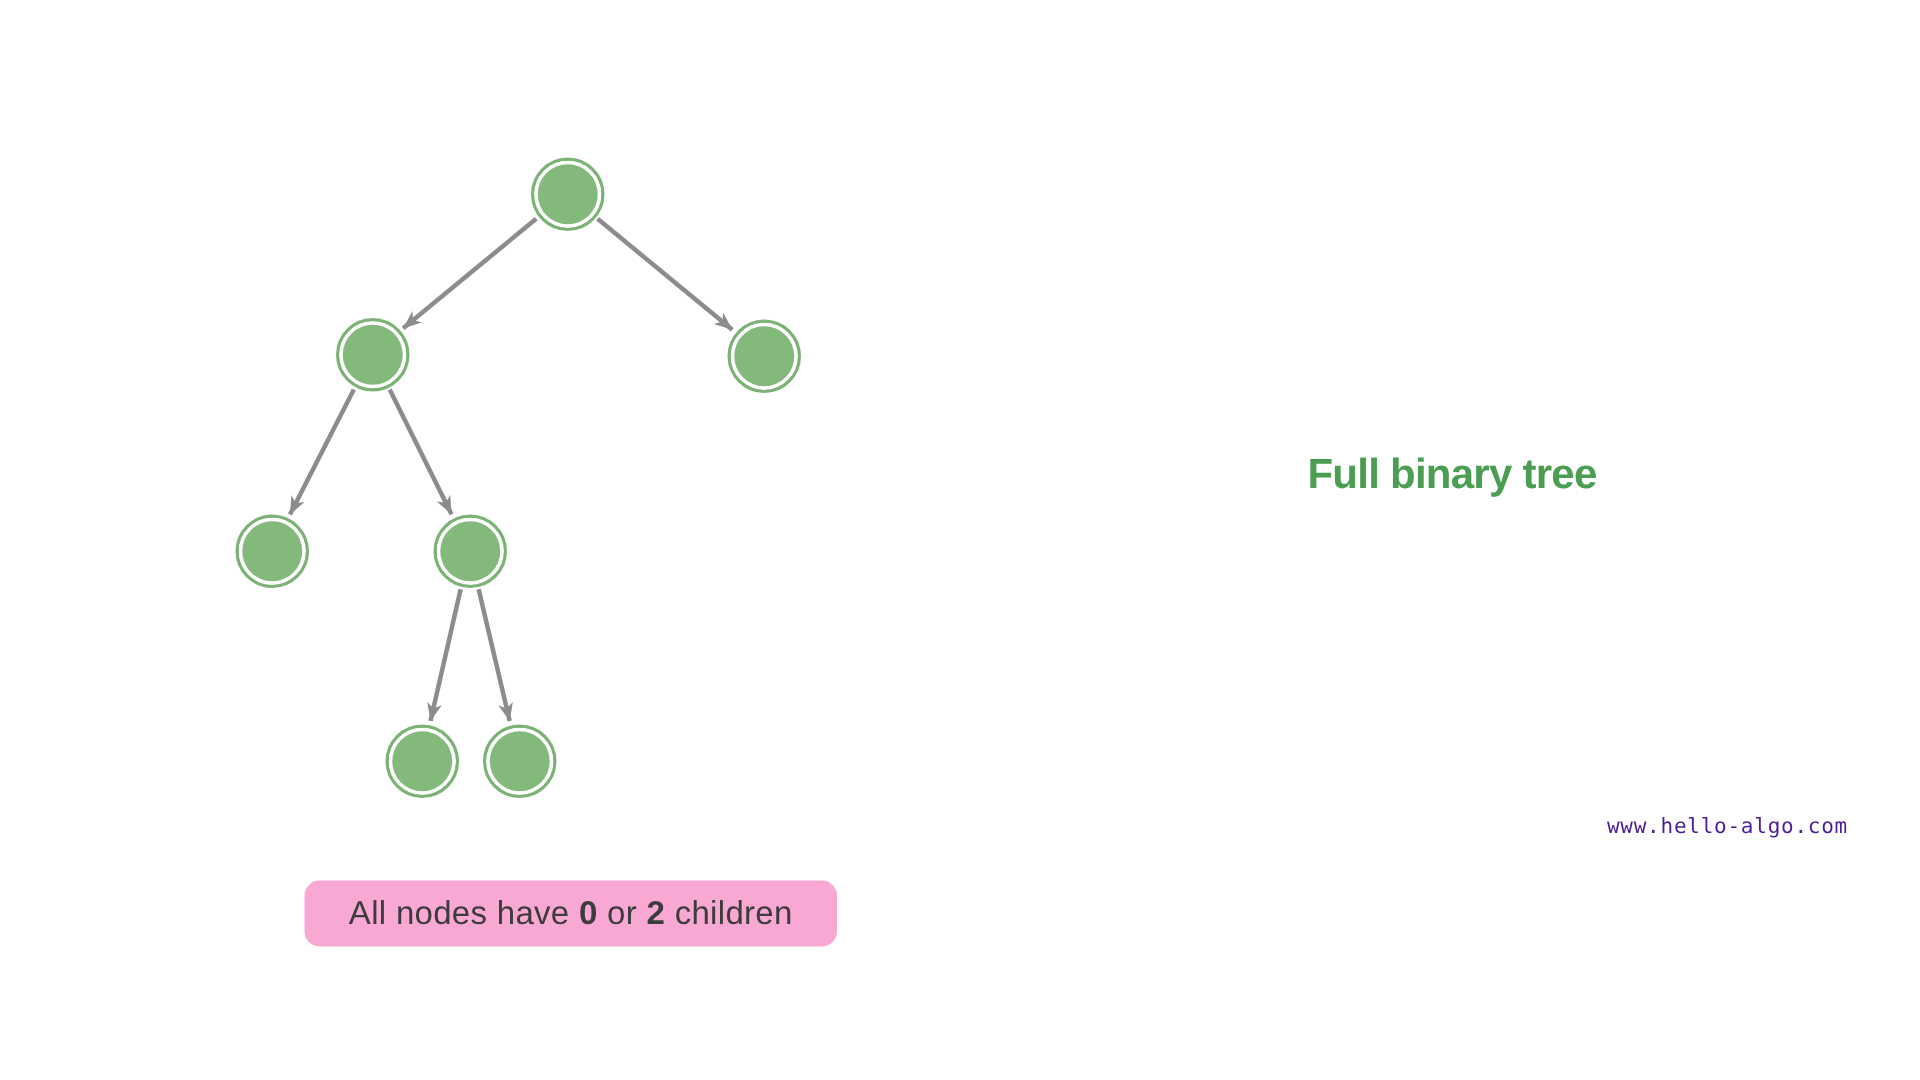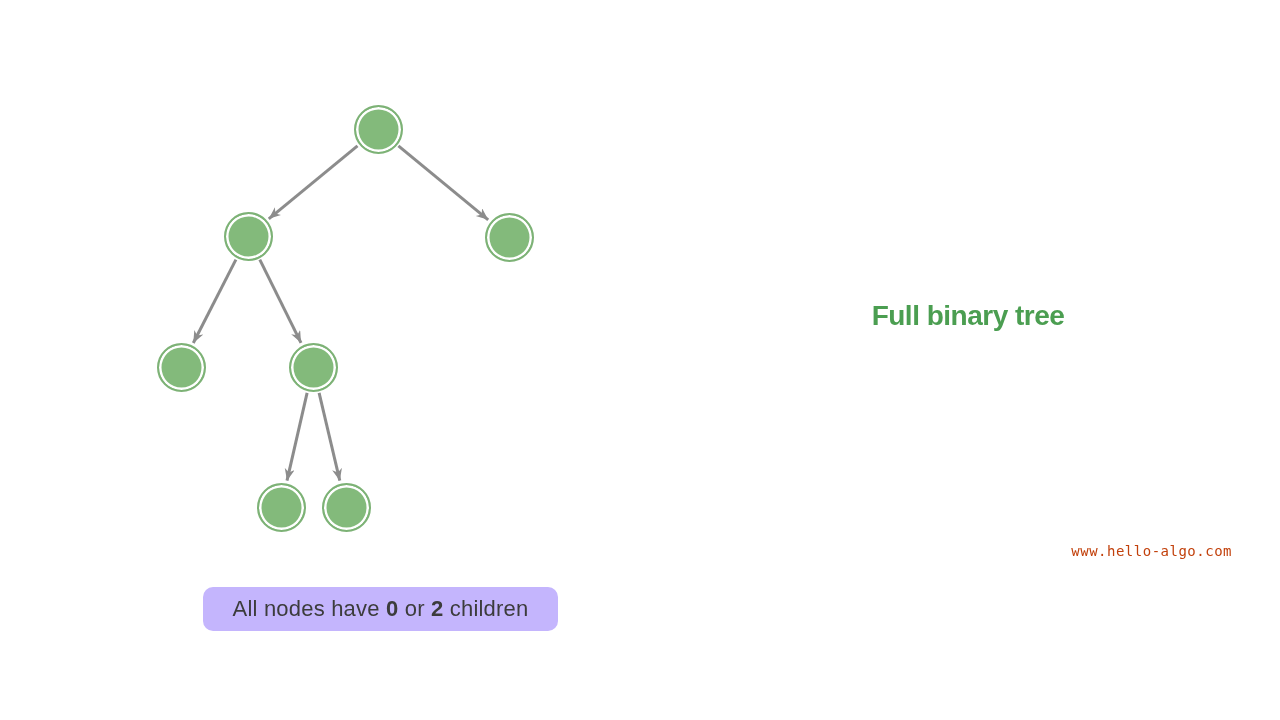--- a/index.html
+++ b/index.html
@@ -96,19 +96,19 @@
       <div class="tree-node" style="left: 223.5px; top: 211.5px; background: rgb(131, 186, 123); border: 2.5px solid rgb(125, 178, 118); box-shadow: rgb(255, 255, 255) 0px 0px 0px 2.5px inset;"></div>
       <div class="tree-node" style="left: 484.5px; top: 212.5px; background: rgb(131, 186, 123); border: 2.5px solid rgb(125, 178, 118); box-shadow: rgb(255, 255, 255) 0px 0px 0px 2.5px inset;"></div>
       <div class="tree-node" style="left: 156.5px; top: 342.5px; background: rgb(131, 186, 123); border: 2.5px solid rgb(125, 178, 118); box-shadow: rgb(255, 255, 255) 0px 0px 0px 2.5px inset;"></div>
       <div class="tree-node" style="left: 288.5px; top: 342.5px; background: rgb(131, 186, 123); border: 2.5px solid rgb(125, 178, 118); box-shadow: rgb(255, 255, 255) 0px 0px 0px 2.5px inset;"></div>
       <div class="tree-node" style="left: 256.5px; top: 482.5px; background: rgb(131, 186, 123); border: 2.5px solid rgb(125, 178, 118); box-shadow: rgb(255, 255, 255) 0px 0px 0px 2.5px inset;"></div>
       <div class="tree-node" style="left: 321.5px; top: 482.5px; background: rgb(131, 186, 123); border: 2.5px solid rgb(125, 178, 118); box-shadow: rgb(255, 255, 255) 0px 0px 0px 2.5px inset;"></div>
     </div>
 
   <div class="diagram-title" style="color: rgb(75, 158, 81);">Full binary tree</div>
 
-  <div class="caption-box" style="background: #c4b5fd; color: rgb(60, 60, 60);">
+  <div class="caption-box" style="background: #f9a8d4; color: rgb(60, 60, 60);">
     <span><span>All nodes have </span><b>0</b><span> or </span><b>2</b><span> children</span></span>
   </div>
 
-  <div class="watermark" style="color: #c2410c;">www.hello-algo.com</div>
+  <div class="watermark" style="color: #4c1d95;">www.hello-algo.com</div>
 
 </div>
 
 </body></html>

